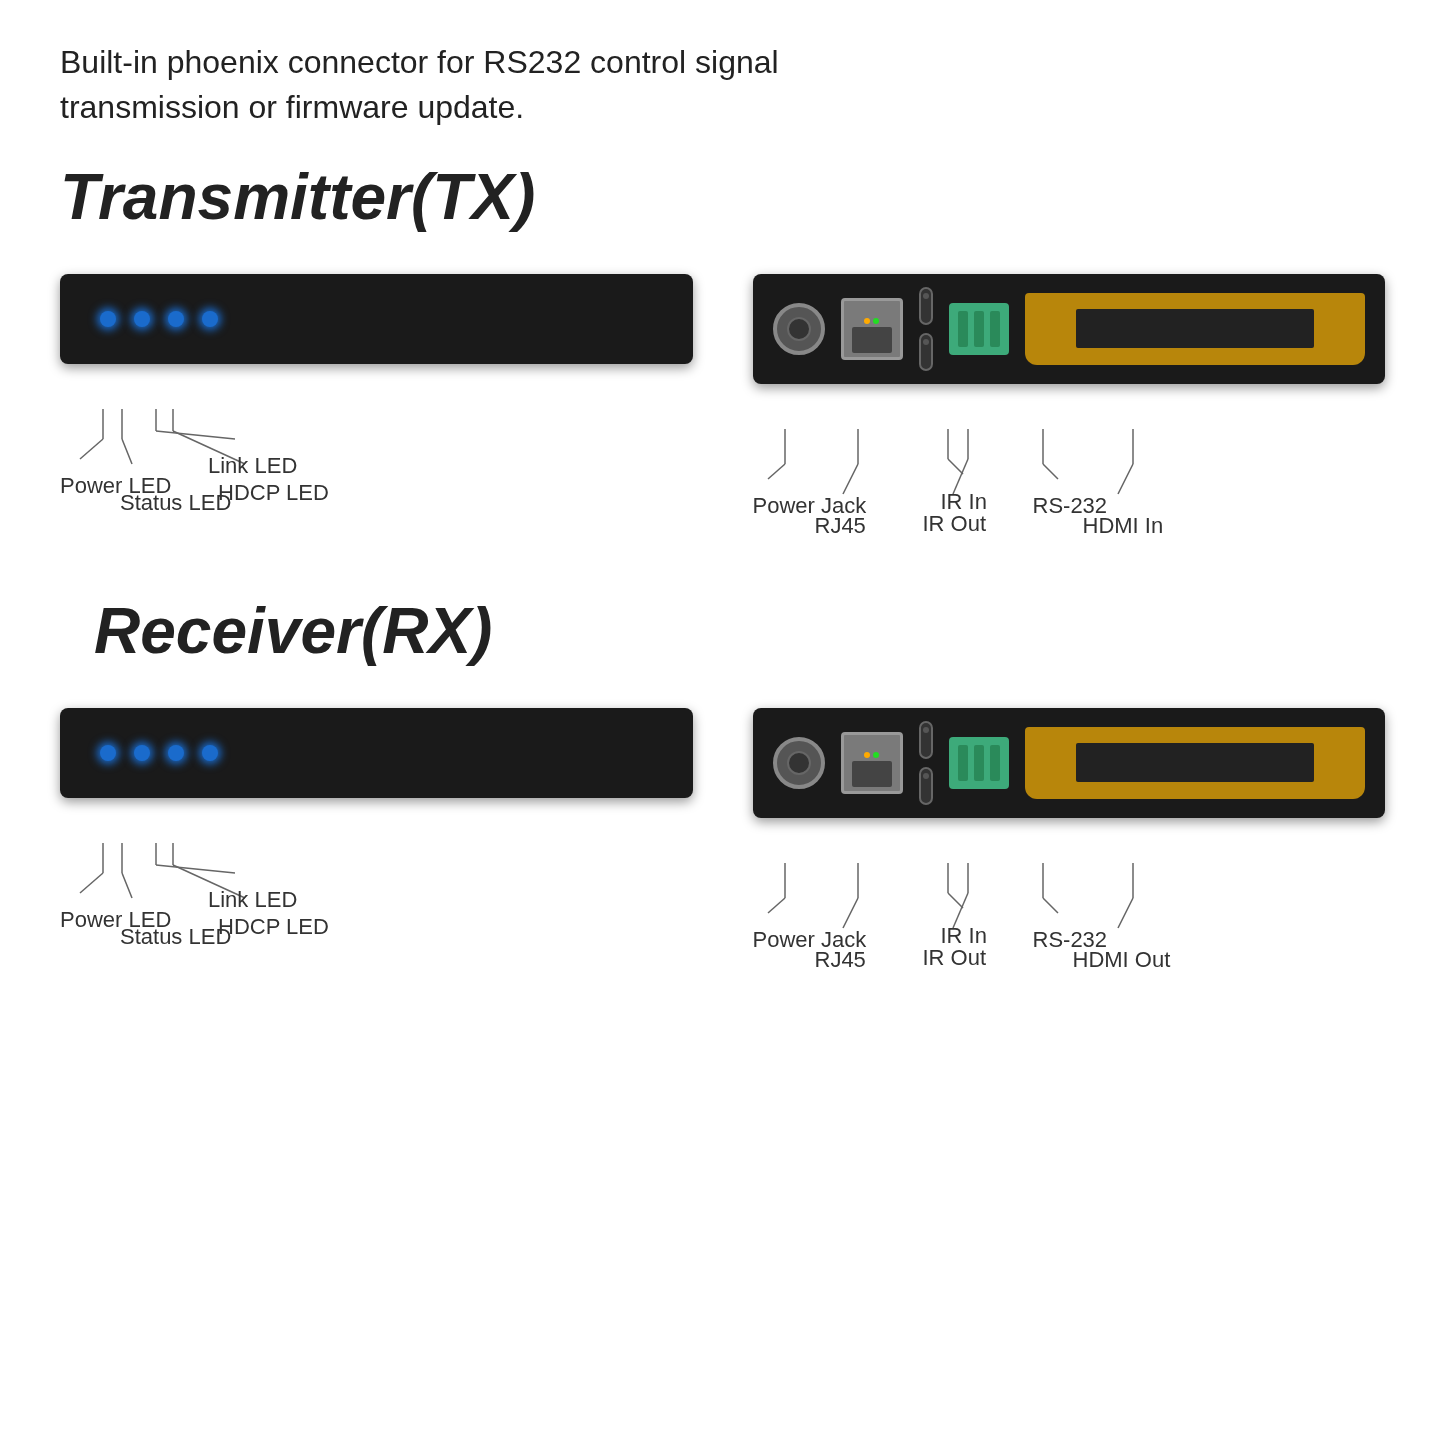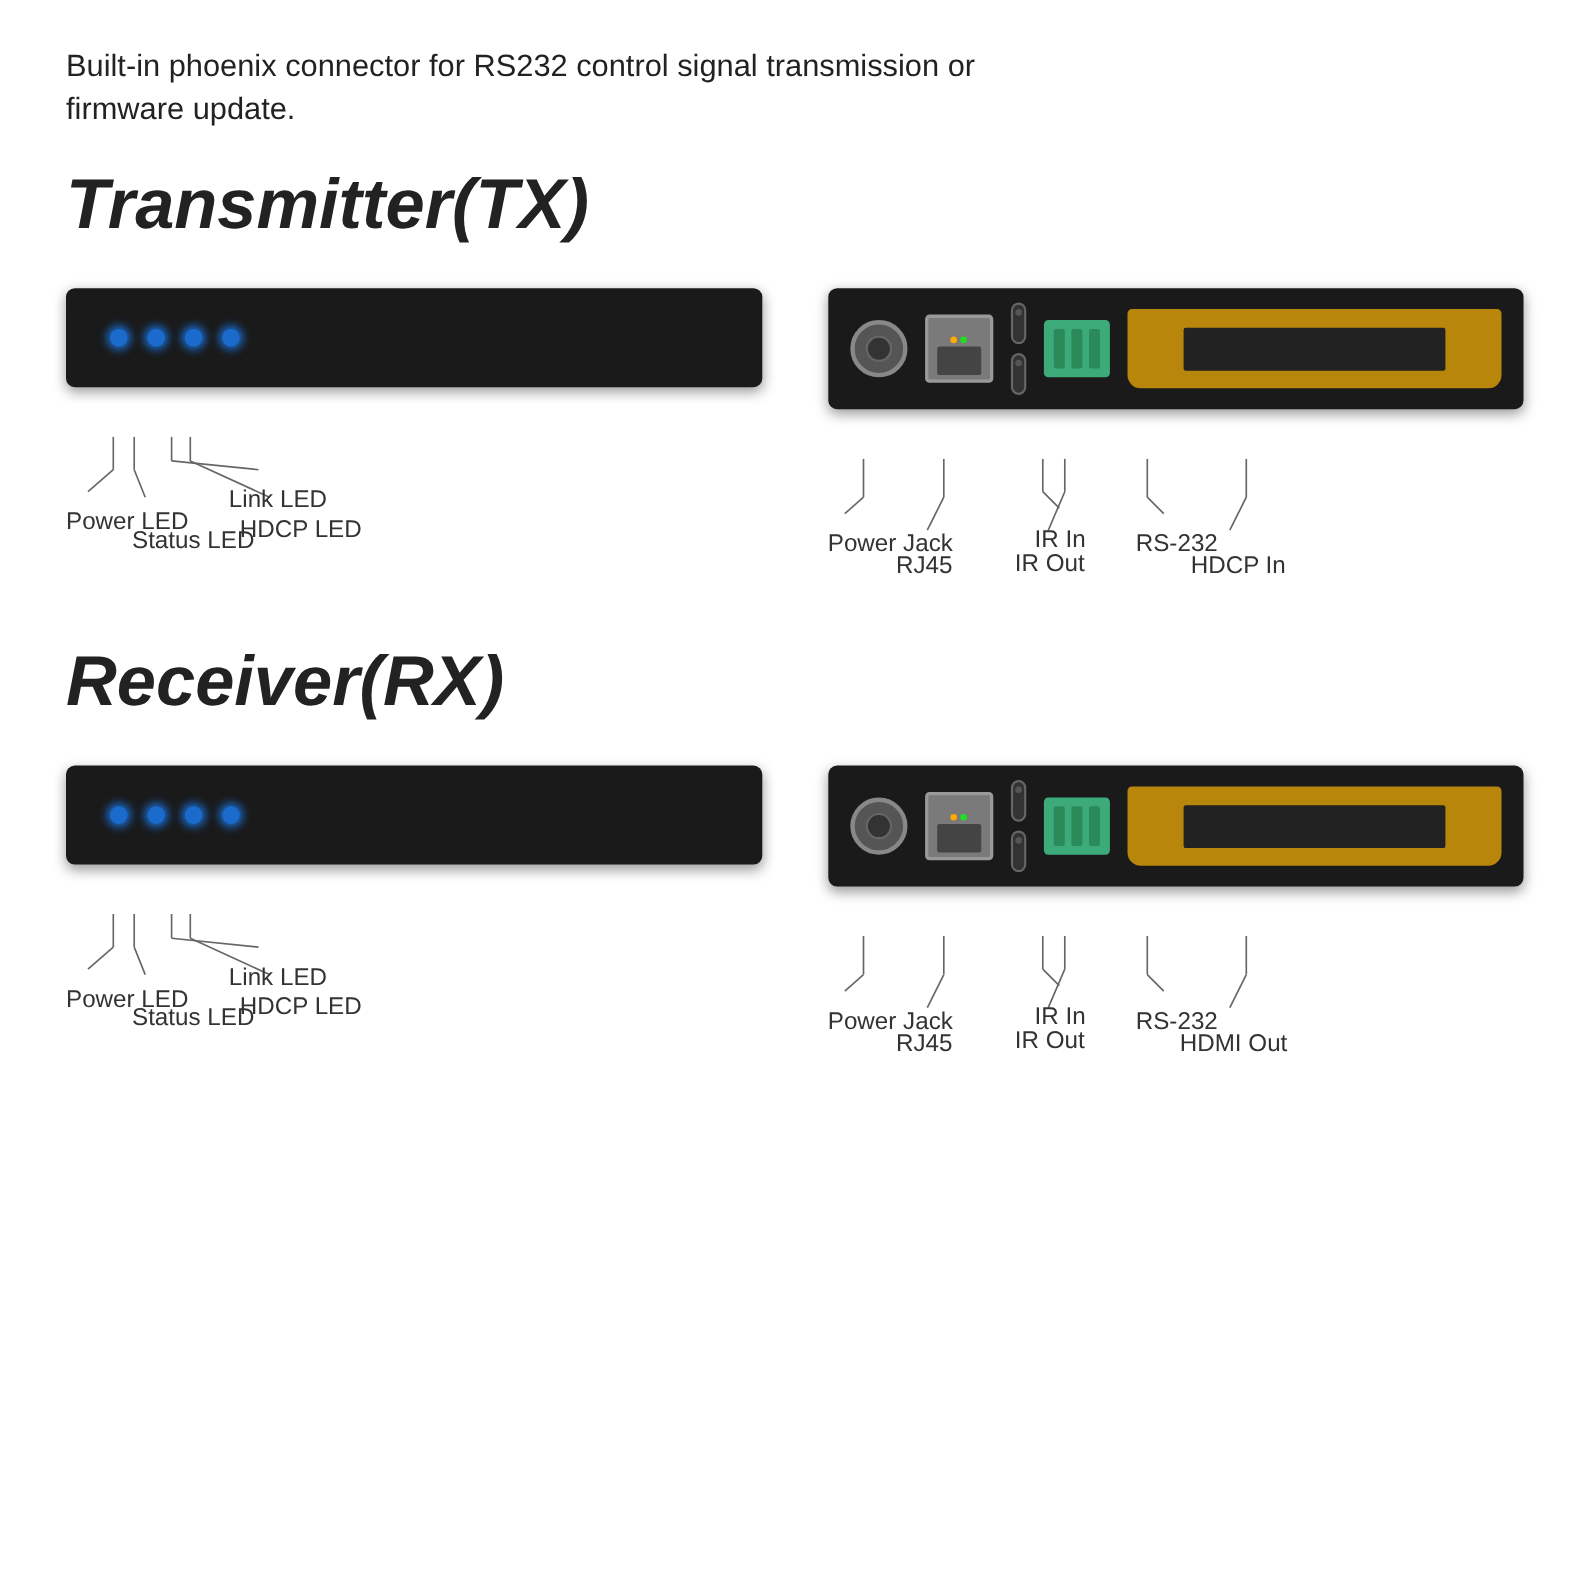--- a/index.html
+++ b/index.html
@@ -6,21 +6,21 @@
     body {
       background: #ffffff;
       font-family: Arial, sans-serif;
       width: 1445px;
       min-height: 1445px;
       padding: 40px 60px;
       color: #1a1a1a;
     }
 
     .intro-text {
-      font-size: 28px;
+      font-size: 32px;
       line-height: 1.4;
       color: #222;
       margin-bottom: 30px;
       max-width: 900px;
     }
 
     .section-title {
       font-size: 64px;
       font-weight: 900;
       color: #222;
@@ -299,27 +299,27 @@
         <line x1="290" y1="35" x2="305" y2="50" stroke="#666" stroke-width="1.5"></line>
 
         <line x1="380" y1="0" x2="380" y2="35" stroke="#666" stroke-width="1.5"></line>
         <line x1="380" y1="35" x2="365" y2="65" stroke="#666" stroke-width="1.5"></line>
       </svg>
       <span class="annotation" style="left:0px; top:48px;">Power Jack</span>
       <span class="annotation" style="left:62px; top:68px;">RJ45</span>
       <span class="annotation" style="left:188px; top:44px;">IR In</span>
       <span class="annotation" style="left:170px; top:66px;">IR Out</span>
       <span class="annotation" style="left:280px; top:48px;">RS-232</span>
-      <span class="annotation" style="left:330px; top:68px;">HDCP In</span>
+      <span class="annotation" style="left:330px; top:68px;">HDMI In</span>
     </div>
   </div>
 
 </div>
 
-<div style="margin-top:40px;">
+<div style="margin-top:40px;margin-left:34px;">
   <h1 class="section-title">Receiver(RX)</h1>
 </div>
 
 <div class="device-section">
 
   <div class="device-half">
     <div class="front-panel">
       <div class="led-row">
         <div class="led"></div>
         <div class="led"></div>

